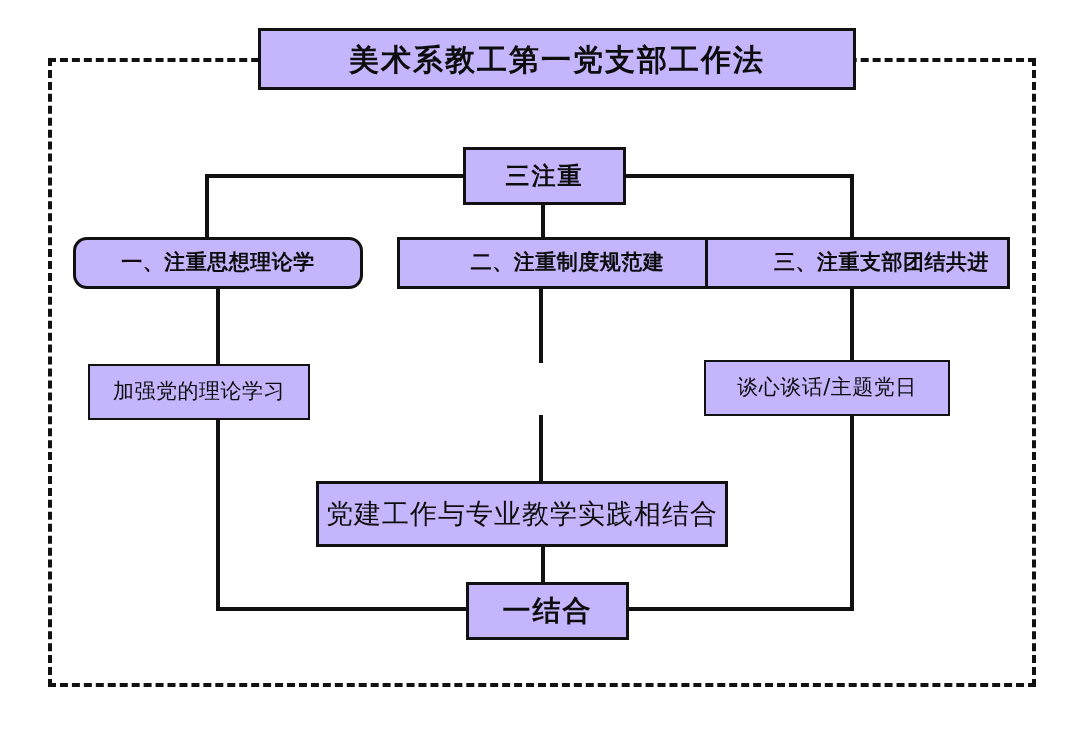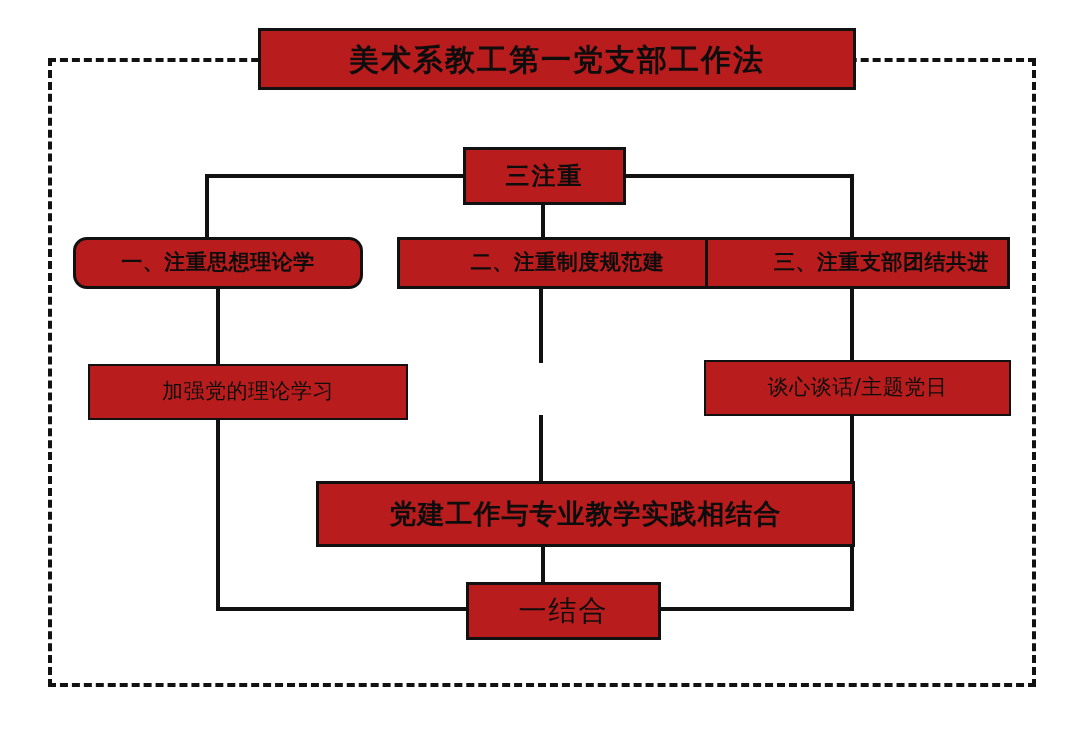--- a/index.html
+++ b/index.html
@@ -27,21 +27,21 @@
     width: 988px;
     height: 629px;
     border: 4px dashed #121212;
     box-sizing: border-box;
   }
 
   
   .node {
     position: absolute;
     box-sizing: border-box;
-    background: #b91c1c;
+    background: #c4b5fd;
     border: 3px solid #111111;
     display: flex;
     align-items: center;
     justify-content: center;
     text-align: center;
     line-height: 1.1;
     white-space: nowrap;
     z-index: 5;
   }
   .node span {
@@ -80,43 +80,43 @@
   .branch-2 { left: 397px; top: 237px; width: 317px; padding-left: 24px; }
   .branch-3 { left: 705px; top: 237px; width: 305px; padding-left: 48px; }
 
   .node-leaf {
     height: 56px;
     font-size: 21px;
     font-weight: normal;
     letter-spacing: 0.5px;
     border-width: 2px;
   }
-  .leaf-1 { left: 88px;  top: 364px; width: 320px; align-items: center; }
+  .leaf-1 { left: 88px;  top: 364px; width: 222px; align-items: center; }
   .leaf-2 { left: 422px; top: 361px; width: 237px; }
-  .leaf-3 { left: 704px; top: 360px; width: 307px; }
+  .leaf-3 { left: 704px; top: 360px; width: 246px; }
 
   .node-combine {
     left: 316px;
     top: 481px;
-    width: 539px;
+    width: 412px;
     height: 66px;
     font-size: 27px;
-    font-weight: bold;
+    font-weight: normal;
     letter-spacing: 1px;
     border-width: 3px;
     text-align: center;
   }
 
   .node-bottom {
     left: 466px;
     top: 582px;
-    width: 195px;
+    width: 163px;
     height: 58px;
     font-size: 28px;
-    font-weight: normal;
+    font-weight: bold;
     letter-spacing: 2px;
   }
 
   
   .line {
     position: absolute;
     background: #111111;
     z-index: 1;
   }
   .h { height: 4px; }

